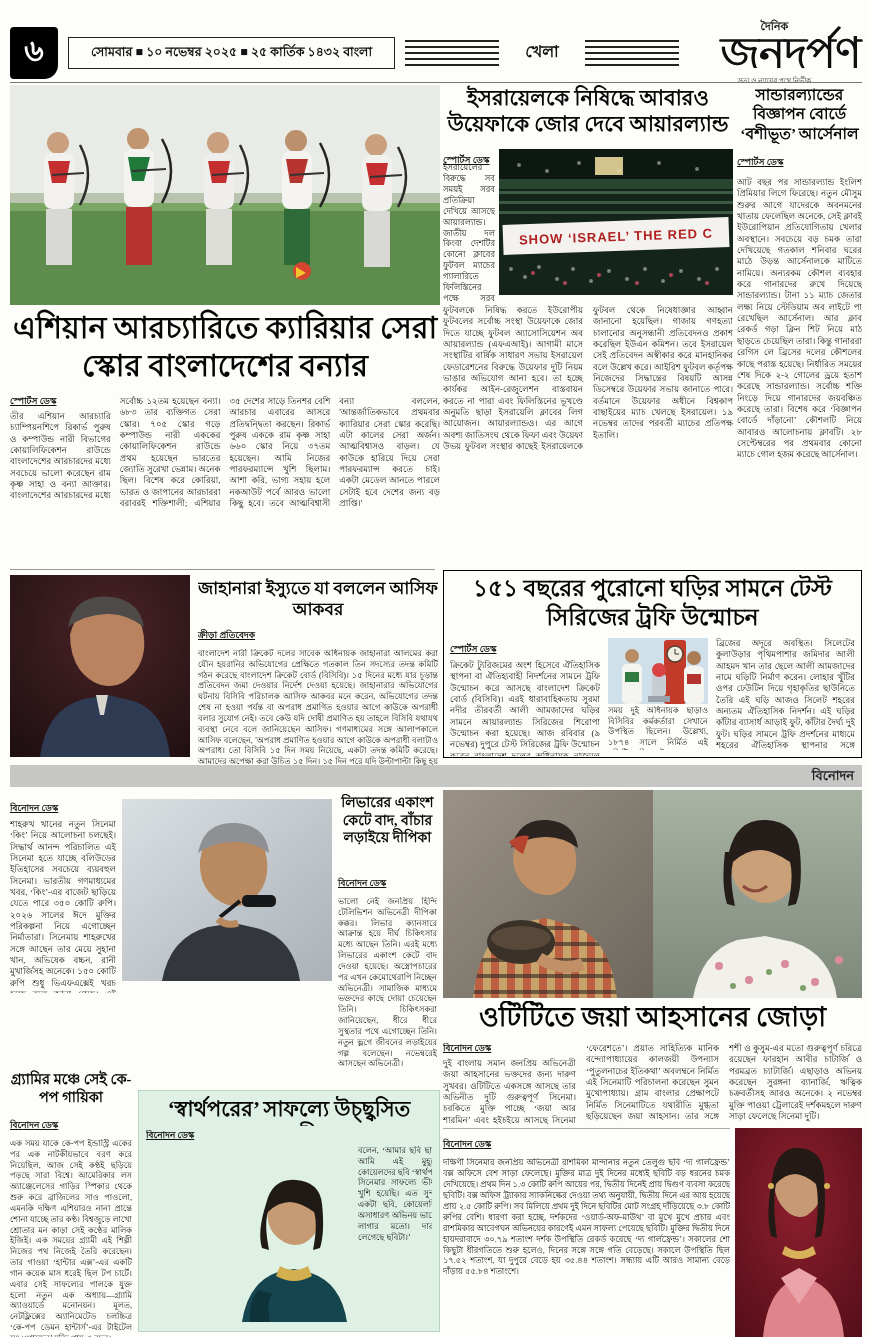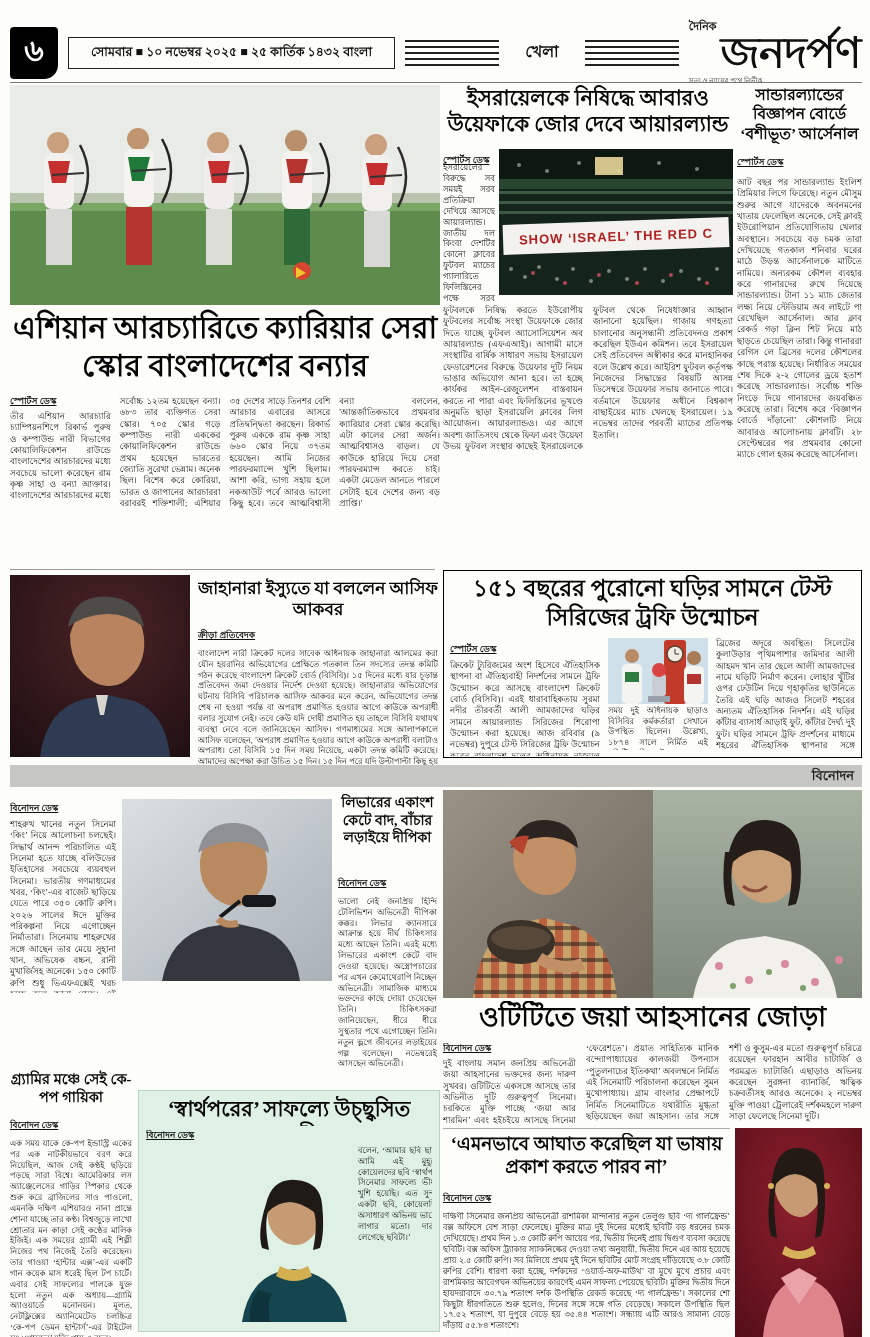--- a/index.html
+++ b/index.html
@@ -7,21 +7,21 @@
         font-family:"Liberation Serif","DejaVu Serif",serif;color:#111;overflow:hidden;}
   [data-name]{box-sizing:border-box;}
   
   .hdr{position:absolute;left:10px;top:25px;width:852px;height:55px;display:flex;align-items:center;gap:10px;}
   .pgnum{width:48px;height:52px;background:#000;color:#fff;display:flex;align-items:center;justify-content:center;
          font-size:30px;font-weight:bold;border-radius:4px 4px 14px 4px;}
   .datebox{border:1.5px solid #222;height:32px;display:flex;align-items:center;padding:0 22px;
            font-size:12.5px;font-weight:bold;white-space:nowrap;}
   .rules{flex:1;height:26px;background:repeating-linear-gradient(#222 0 2px,transparent 2px 6px);}
   .secbox{height:38px;display:flex;align-items:center;padding:0 16px;font-size:16px;font-weight:bold;}
-  .logo{display:flex;flex-direction:column;align-items:flex-start;line-height:1;padding-right:2px;}
+  .logo{display:flex;flex-direction:column;align-items:center;line-height:1;padding-right:2px;}
   .logo .pre{font-size:11px;font-weight:bold;}
   .logo .name{font-size:44px;font-weight:400;letter-spacing:-1px;text-shadow:1px 0 #000;margin-left:31px;}
   .logo .tag{font-size:7px;margin-top:2px;color:#222;}
   .toprule{position:absolute;left:10px;top:82px;width:852px;border-top:1px solid #777;}
   
   .byline{display:inline-block;font-weight:bold;font-size:9px;text-decoration:underline;margin:0 0 3px 0;}
   .body{font-size:8.6px;line-height:1.32;text-align:justify;overflow:hidden;}
   .hl{font-weight:bold;color:#060606;text-align:center;line-height:1.25;overflow:hidden;}
   .photo{position:absolute;overflow:hidden;background:#ccc;}
   .photo svg{display:block;}
@@ -397,21 +397,20 @@
           <path d="M20 152 q6 -40 36 -50 l16 -3 l17 4 q30 10 36 49 z" fill="#15454e"></path>
           <path d="M58 96 q14 8 28 0 l4 10 q-18 10 -36 0 z" fill="#d4af4f"></path>
           <path d="M36 120 q-10 14 -8 32 l20 0 q-4 -18 2 -28" fill="#0f333a"></path>
         </svg>
       </div>
       <div class="subh-right body" data-name="subhashree-right-text" style="top:16px;height:176px;">বলেন, ‘আমার ছবি ছাড়া আমি এই মুহূর্তে কোয়েলদের ছবি ‘স্বার্থপর’ সিনেমার সাফল্যে ভীষণ খুশি হয়েছি। এত সুন্দর একটা ছবি, কোয়েলদির অসাধারণ অভিনয় ভালো লাগার মতো। দারুণ লেগেছে ছবিটা।’</div>
     </div>
   </div>
 
   <div class="art-rash" data-name="rashmika-article">
-    <div class="hl hl-rash" data-name="rashmika-headline">‘এমনভাবে আঘাত করেছিল যা ভাষায় প্রকাশ করতে পারব না’</div>
     <span class="byline" data-name="rashmika-byline">বিনোদন ডেস্ক</span>
     <div class="body bd-rash" data-name="rashmika-body">দক্ষিণী সিনেমার জনপ্রিয় অভিনেত্রী রাশমিকা মান্দানার নতুন তেলুগু ছবি ‘দ্য গার্লফ্রেন্ড’ বক্স অফিসে বেশ সাড়া ফেলেছে। মুক্তির মাত্র দুই দিনের মধ্যেই ছবিটি বড় ধরনের চমক দেখিয়েছে। প্রথম দিন ১.৩ কোটি রুপি আয়ের পর, দ্বিতীয় দিনেই প্রায় দ্বিগুণ ব্যবসা করেছে ছবিটি। বক্স অফিস ট্র্যাকার স্যাকনিল্কের দেওয়া তথ্য অনুযায়ী, দ্বিতীয় দিনে এর আয় হয়েছে প্রায় ২.৫ কোটি রুপি। সব মিলিয়ে প্রথম দুই দিনে ছবিটির মোট সংগ্রহ দাঁড়িয়েছে ৩.৮ কোটি রুপির বেশি। ধারণা করা হচ্ছে, দর্শকদের ‘ওয়ার্ড-অফ-মাউথ’ বা মুখে মুখে প্রচার এবং রাশমিকার আবেগঘন অভিনয়ের কারণেই এমন সাফল্য পেয়েছে ছবিটি। মুক্তির দ্বিতীয় দিনে হায়দরাবাদে ৩০.৭৯ শতাংশ দর্শক উপস্থিতি রেকর্ড করেছে ‘দ্য গার্লফ্রেন্ড’। সকালের শো কিছুটা ধীরগতিতে শুরু হলেও, দিনের সঙ্গে সঙ্গে গতি বেড়েছে। সকালে উপস্থিতি ছিল ১৭.৫২ শতাংশ, যা দুপুরে বেড়ে হয় ৩৫.৪৪ শতাংশ। সন্ধ্যায় এটি আরও সামান্য বেড়ে দাঁড়ায় ৫৫.৮৪ শতাংশে।</div>
   </div>
 
   <div class="photo ph-rash" data-name="rashmika-photo">
     <svg width="127" height="209" viewBox="0 0 127 209" data-name="rashmika-photo-art">
       <rect width="127" height="209" fill="#6e1320"></rect>
       <rect width="127" height="209" fill="url(#gRash)"></rect>
       <defs>
           <radialGradient id="gRash" cx="0.5" cy="0.35" r="0.9">

